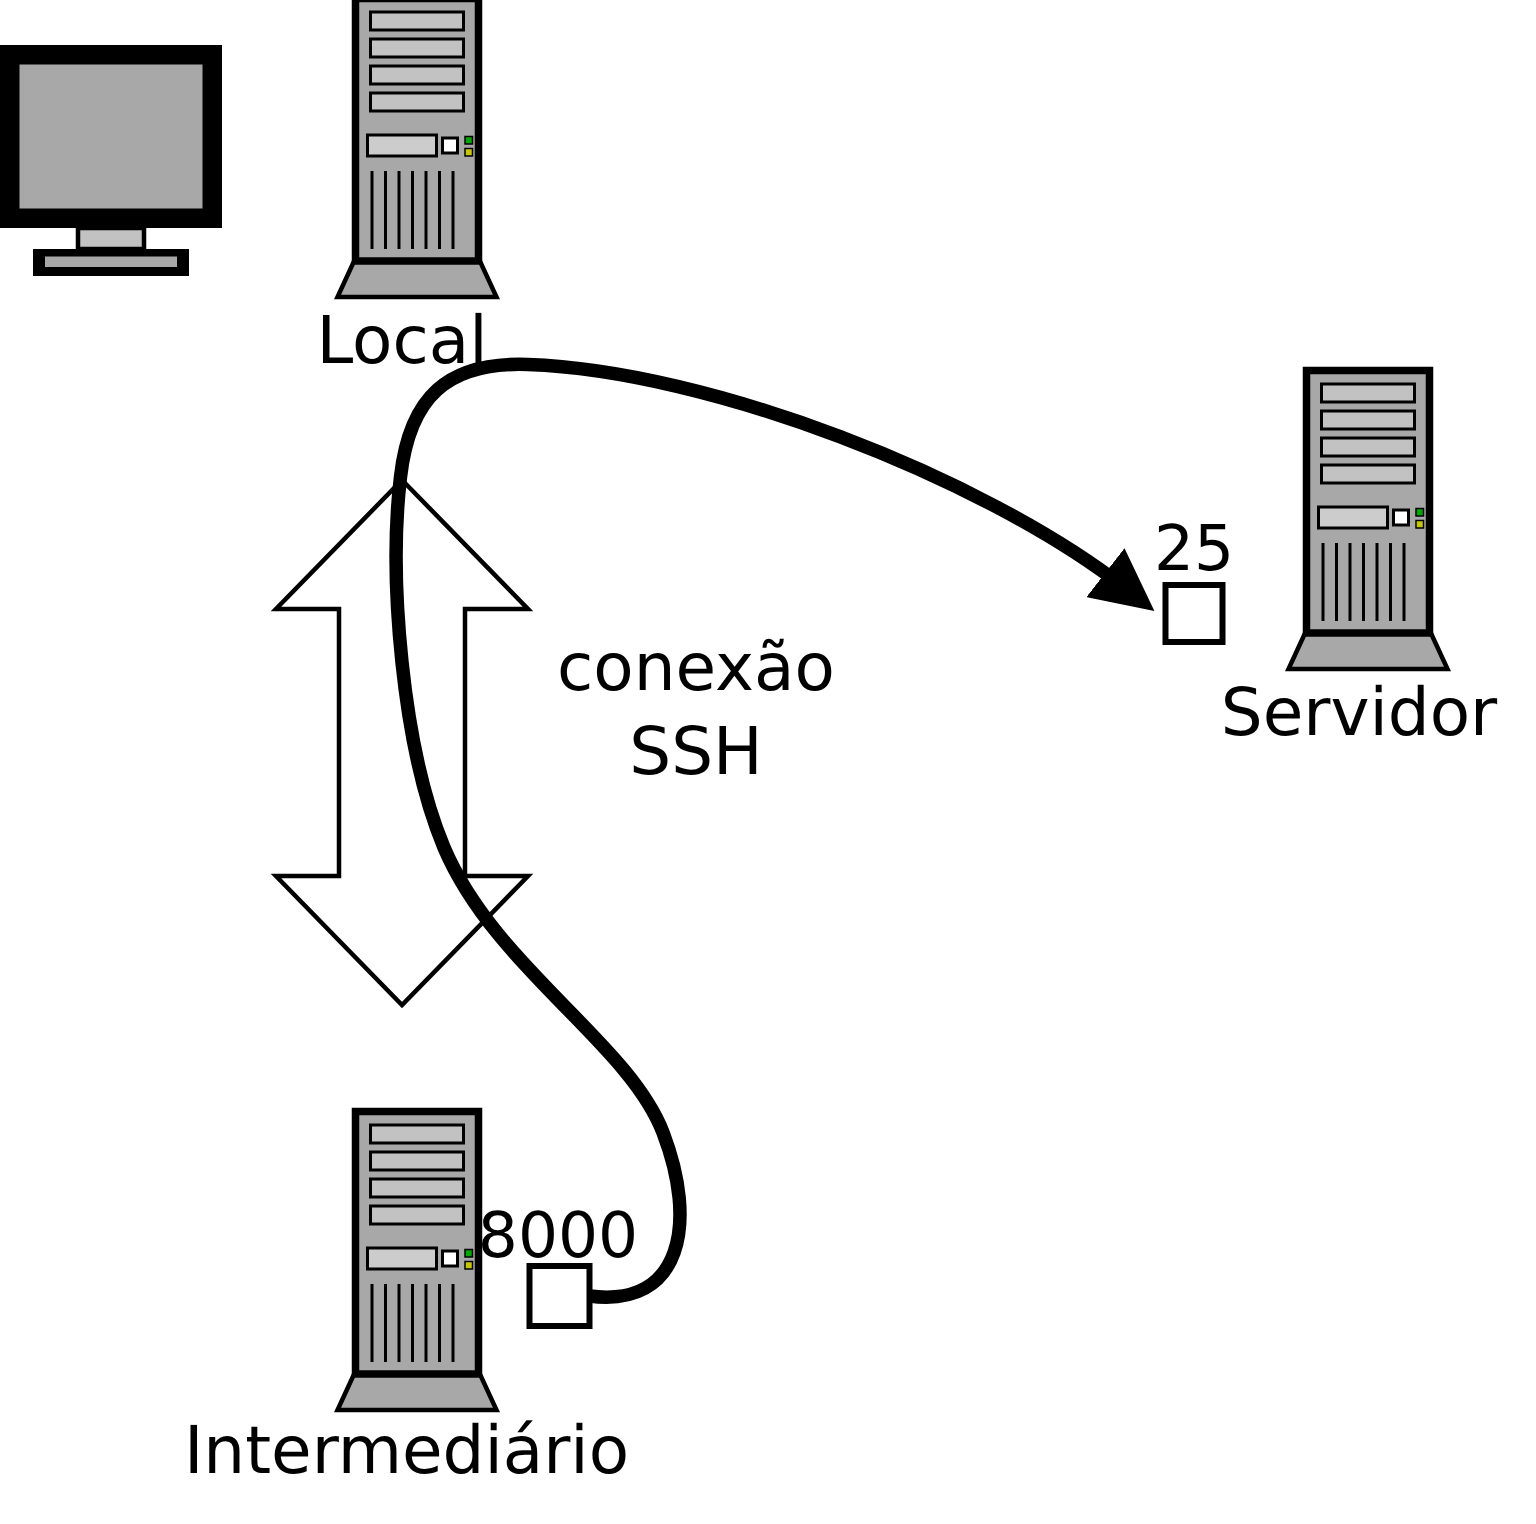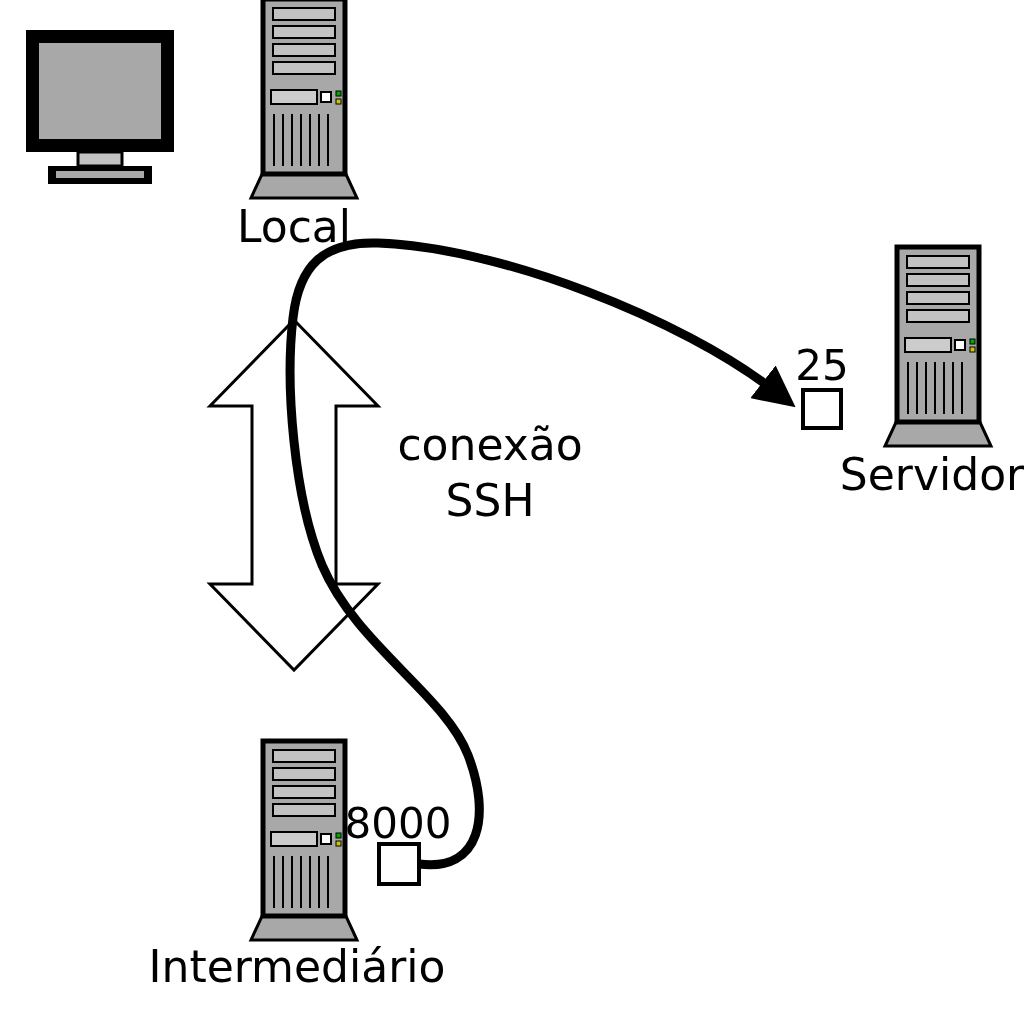--- a/index.html
+++ b/index.html
@@ -8,21 +8,20 @@
     width: 1024px;
     height: 1016px;
     background: #ffffff;
     overflow: hidden;
   }
   .stage {
     position: relative;
     width: 980px;
     height: 1016px;
     background: #ffffff;
-    padding-left: 26px;
   }
   svg {
     display: block;
   }
   .label-text {
     font-family: "DejaVu Sans", "Liberation Sans", sans-serif;
     font-size: 44px;
     fill: #000000;
   }
   .port-text {

